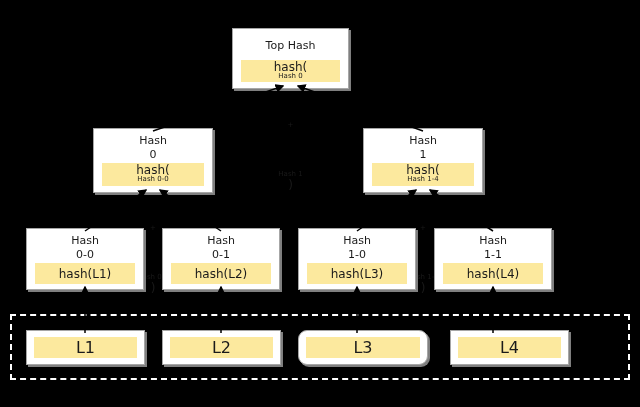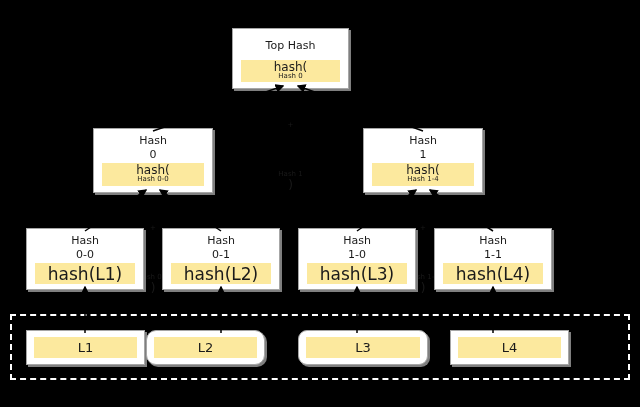--- a/index.html
+++ b/index.html
@@ -33,46 +33,46 @@
   }
   .fn{font-size:12px;color:var(--text);}
   .arg-stack{
     display:flex;flex-direction:column;align-items:center;color:var(--text);
     font-size:7px;line-height:6px;transform:translateY(-1px);gap:44px;
   }
   .arg-plus{font-size:7px;line-height:4px;}
   .hash-label-box{
     position:absolute;left:8px;right:8px;bottom:5px;height:21px;
     background:var(--inner-fill);display:flex;align-items:center;
-    justify-content:center;font-size:17px;color:var(--text);
+    justify-content:center;font-size:12px;color:var(--text);
   }
   .data-region{
     position:absolute;left:10px;top:314px;width:616px;height:62px;
     border:2px dashed var(--dash);background:transparent;
   }
   .data-node{
     position:absolute;box-sizing:border-box;background:var(--box-fill);
     border:1px solid var(--box-border);box-shadow:2px 2px 0 var(--box-shadow);
   }
   .block-label-box{
     position:absolute;left:7px;right:7px;top:6px;bottom:6px;
     background:var(--inner-fill);display:flex;align-items:center;
-    justify-content:center;font-size:13px;color:var(--text);
+    justify-content:center;font-size:16px;color:var(--text);
   }
   
   .pos-root{left:232px;top:28px;width:117px;height:61px;}
   .pos-h0{left:93px;top:128px;width:120px;height:65px;}
   .pos-h1{left:363px;top:128px;width:120px;height:65px;}
   .pos-h0 .hash-expr,.pos-h1 .hash-expr{height:23px;}
   .pos-h00{left:26px;top:228px;width:118px;height:62px;}
   .pos-h01{left:162px;top:228px;width:118px;height:62px;}
   .pos-h10{left:298px;top:228px;width:118px;height:62px;}
   .pos-h11{left:434px;top:228px;width:118px;height:62px;}
   .pos-l1{left:26px;top:330px;width:119px;height:35px;}
-  .pos-l2{left:146px;top:330px;width:119px;height:35px;border-radius:10px;}
+  .pos-l2{left:162px;top:330px;width:119px;height:35px;}
   .pos-l3{left:298px;top:330px;width:130px;height:35px;border-radius:9px;}
   .pos-l4{left:450px;top:330px;width:119px;height:35px;}
   .arrows{position:absolute;left:0;top:0;width:640px;height:407px;pointer-events:none;}
 </style>
 </head>
 <body>
 
 <div class="stage">
 
   <div class="node pos-root">

